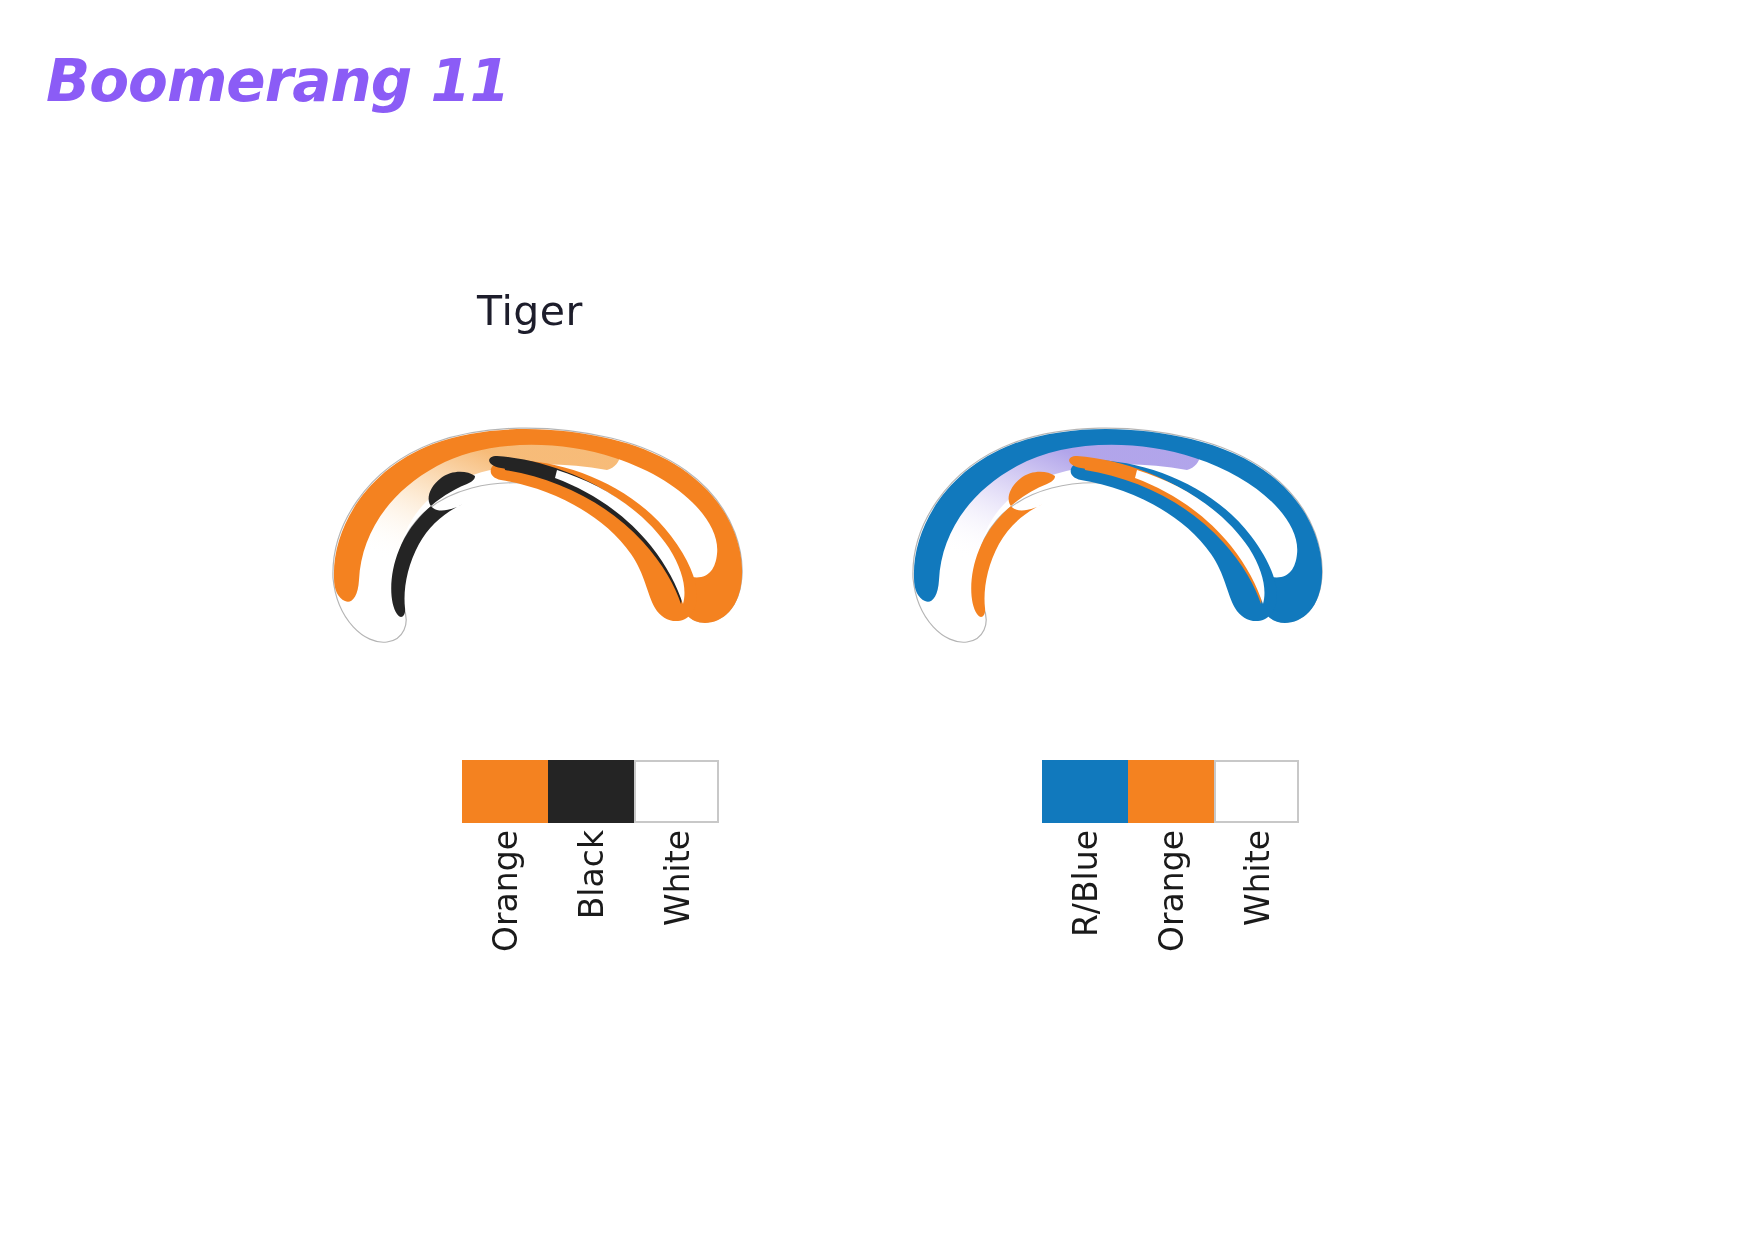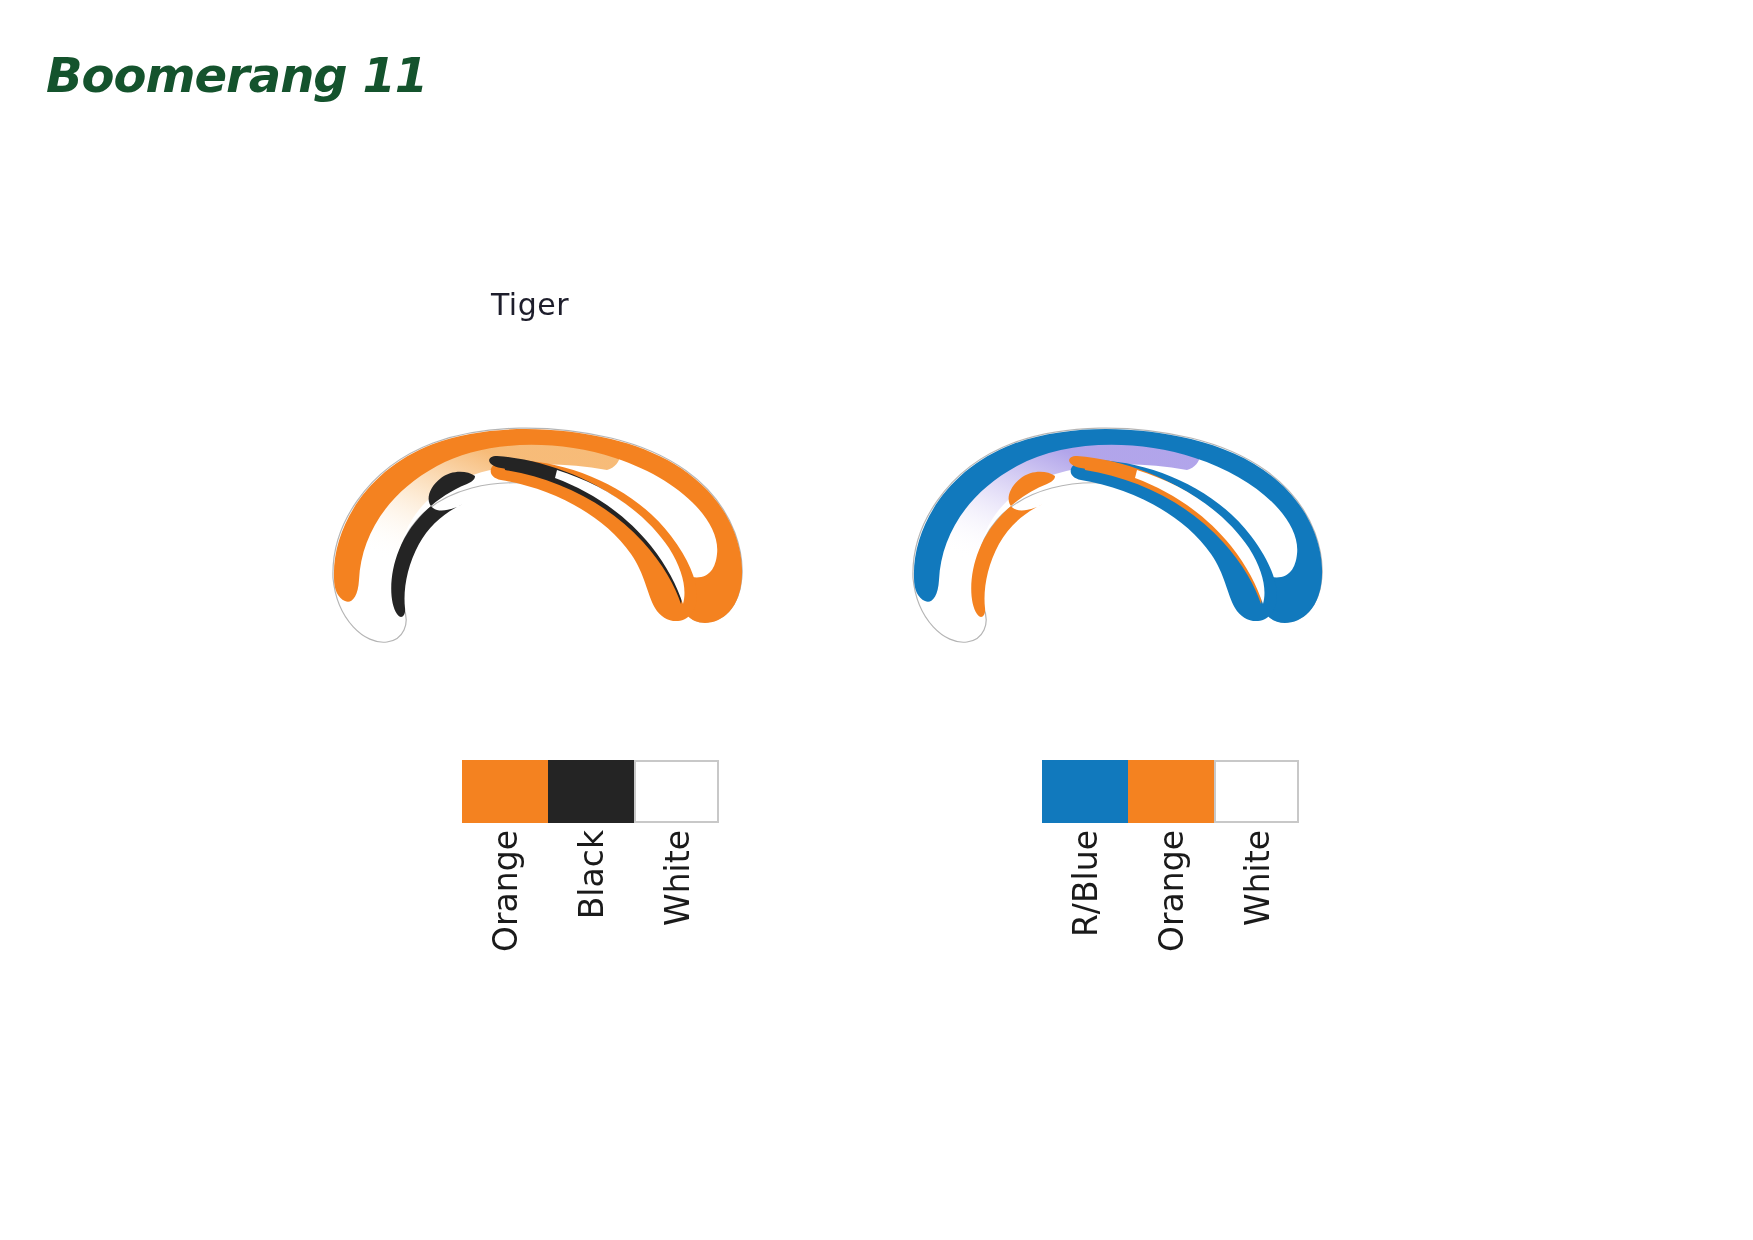--- a/index.html
+++ b/index.html
@@ -14,46 +14,46 @@
     font-family: "DejaVu Sans", "Liberation Sans", sans-serif;
     overflow: hidden;
   }
 
   
   #page-title {
     position: absolute;
     left: 46px;
     top: 47px;
     font-family: "DejaVu Sans", "Liberation Sans", sans-serif;
-    font-size: 48px;
+    font-size: 58px;
     font-weight: 700;
     font-style: italic;
     letter-spacing: -1px;
-    color: #14532d;
+    color: #8b5cf6;
     white-space: nowrap;
   }
 
   
   .variant-col {
     position: absolute;
     top: 0;
     width: 600px;
     height: 1240px;
   }
   #variant-col-0 { left: 230px; }
   #variant-col-1 { left: 810px; }
 
   .variant-name {
     position: absolute;
     top: 287px;
     left: 0;
     width: 600px;
     text-align: center;
     font-family: "DejaVu Sans", "Liberation Sans", sans-serif;
-    font-size: 30px;
+    font-size: 41px;
     font-weight: 400;
     color: #1d1d2b;
     letter-spacing: 0.5px;
   }
 
   
   .wing-wrap {
     position: absolute;
     top: 408px;
     left: 95px;

